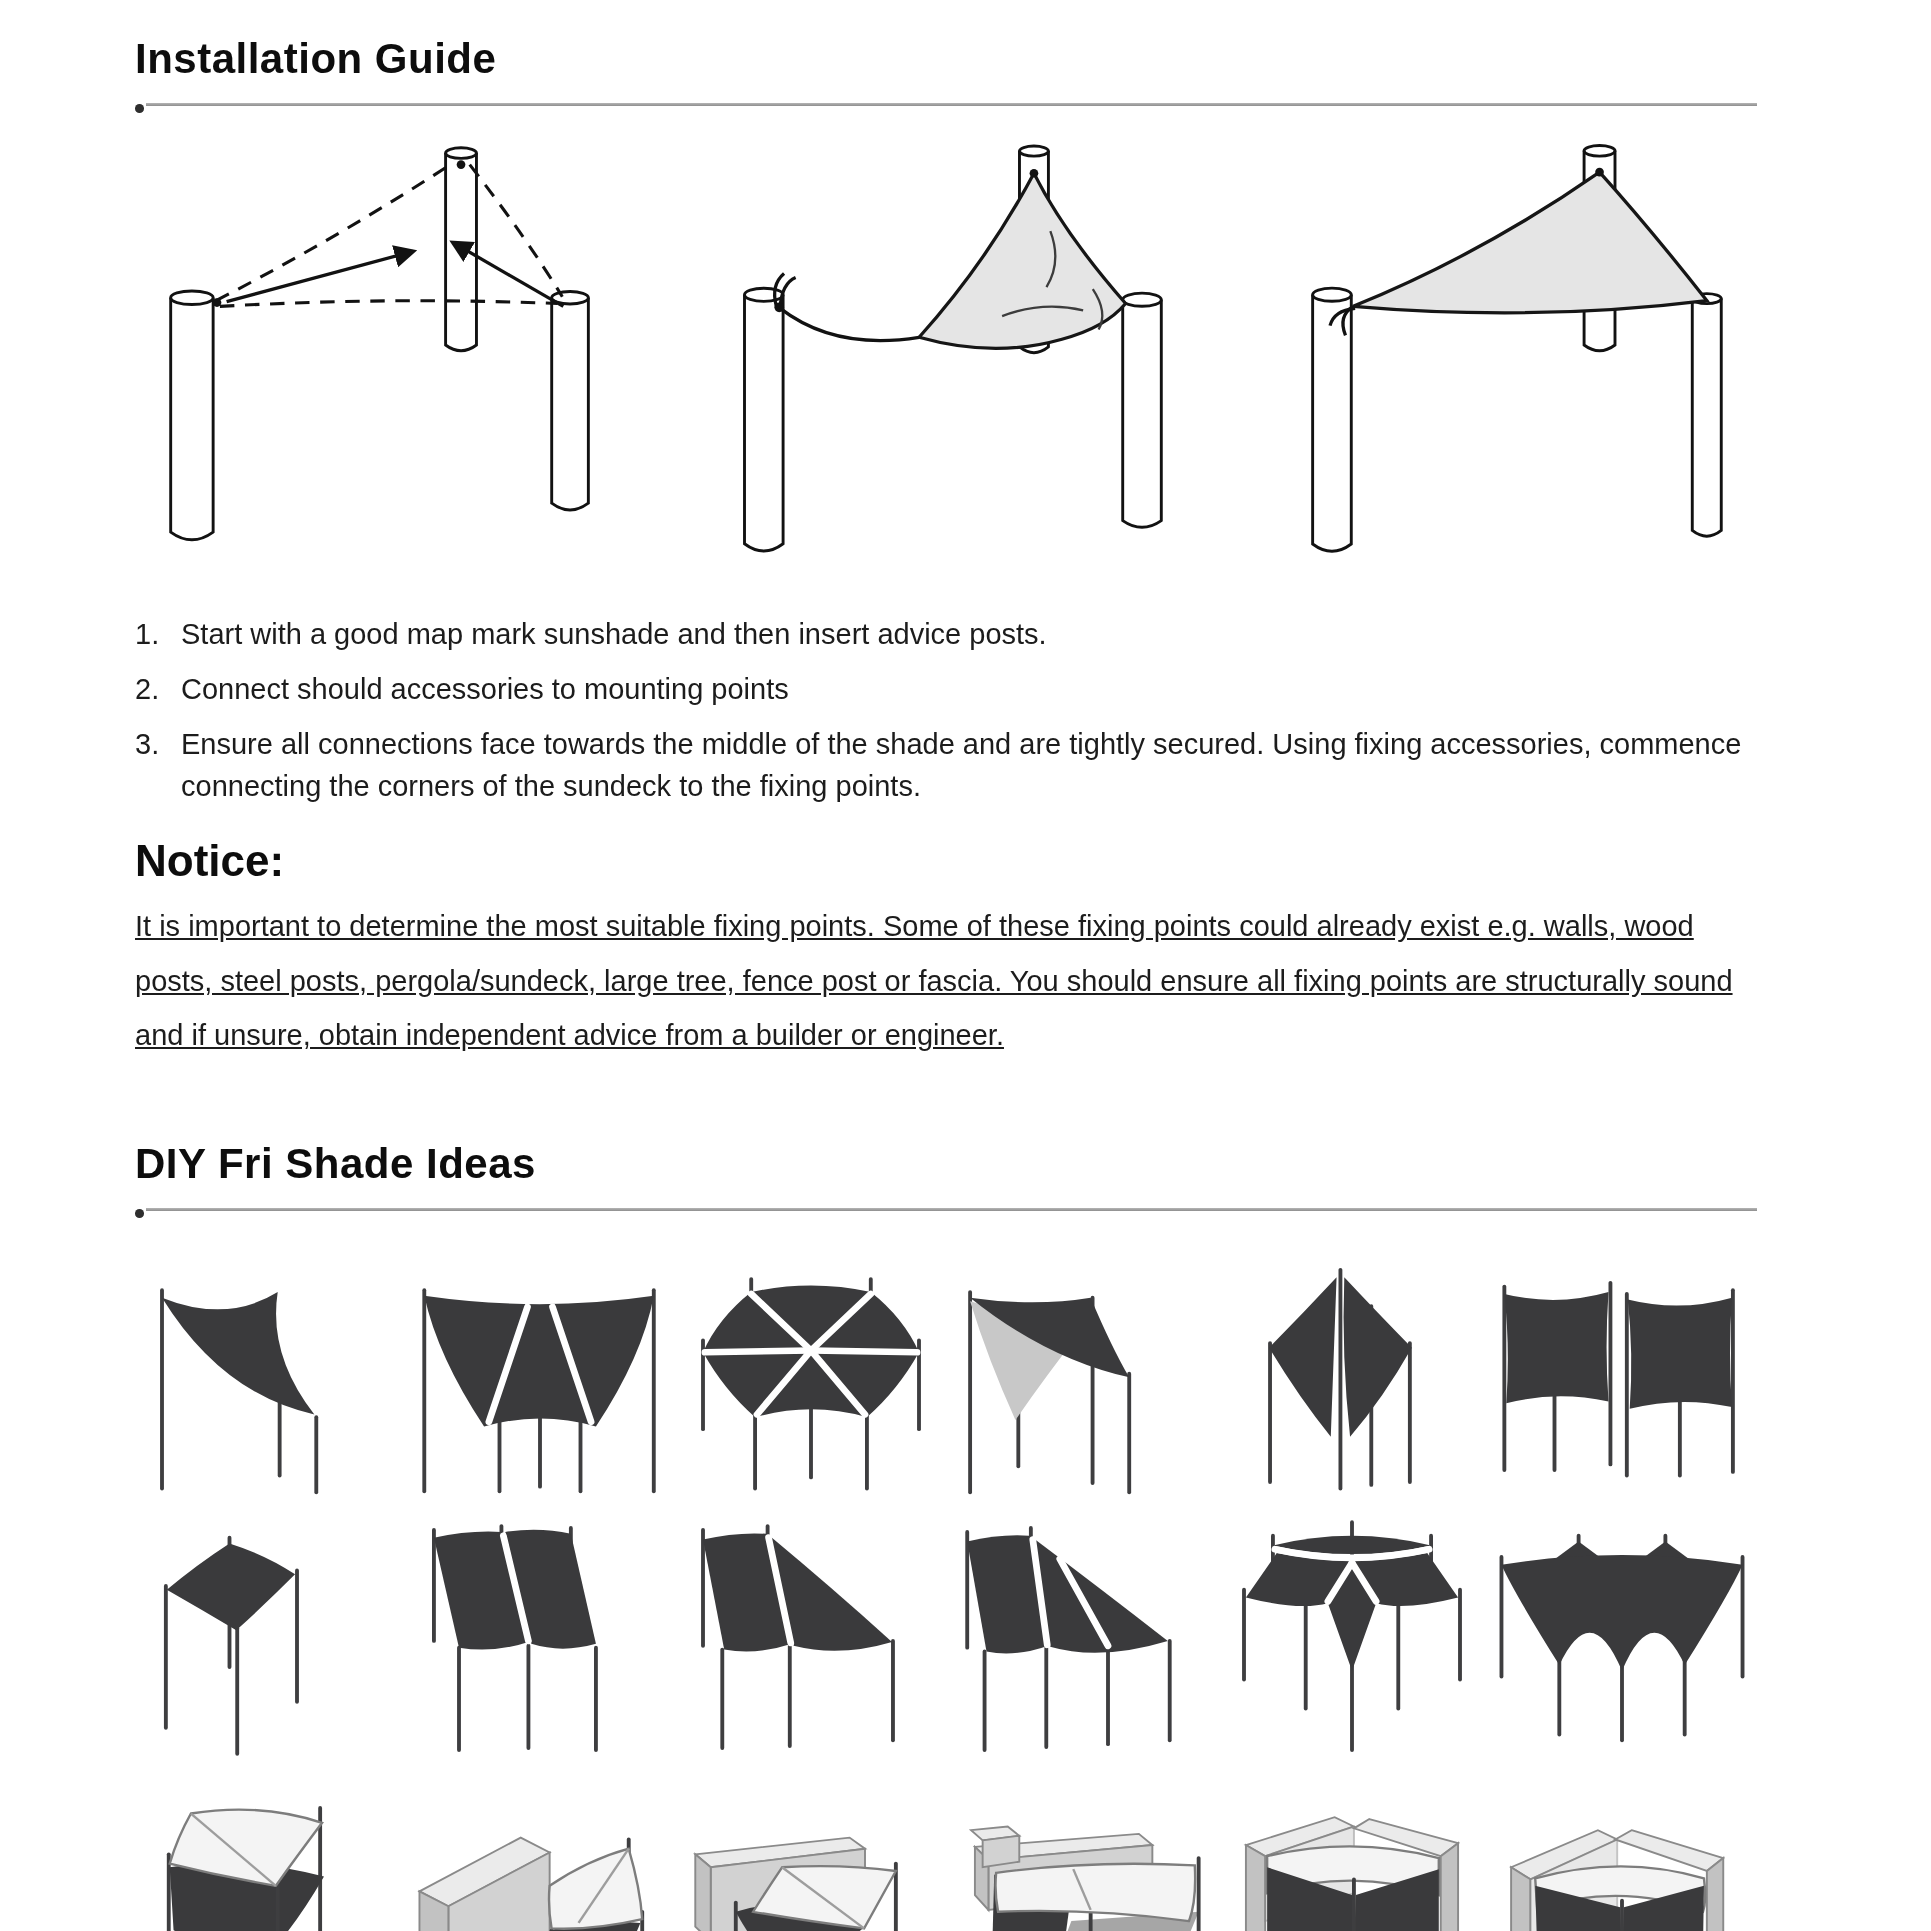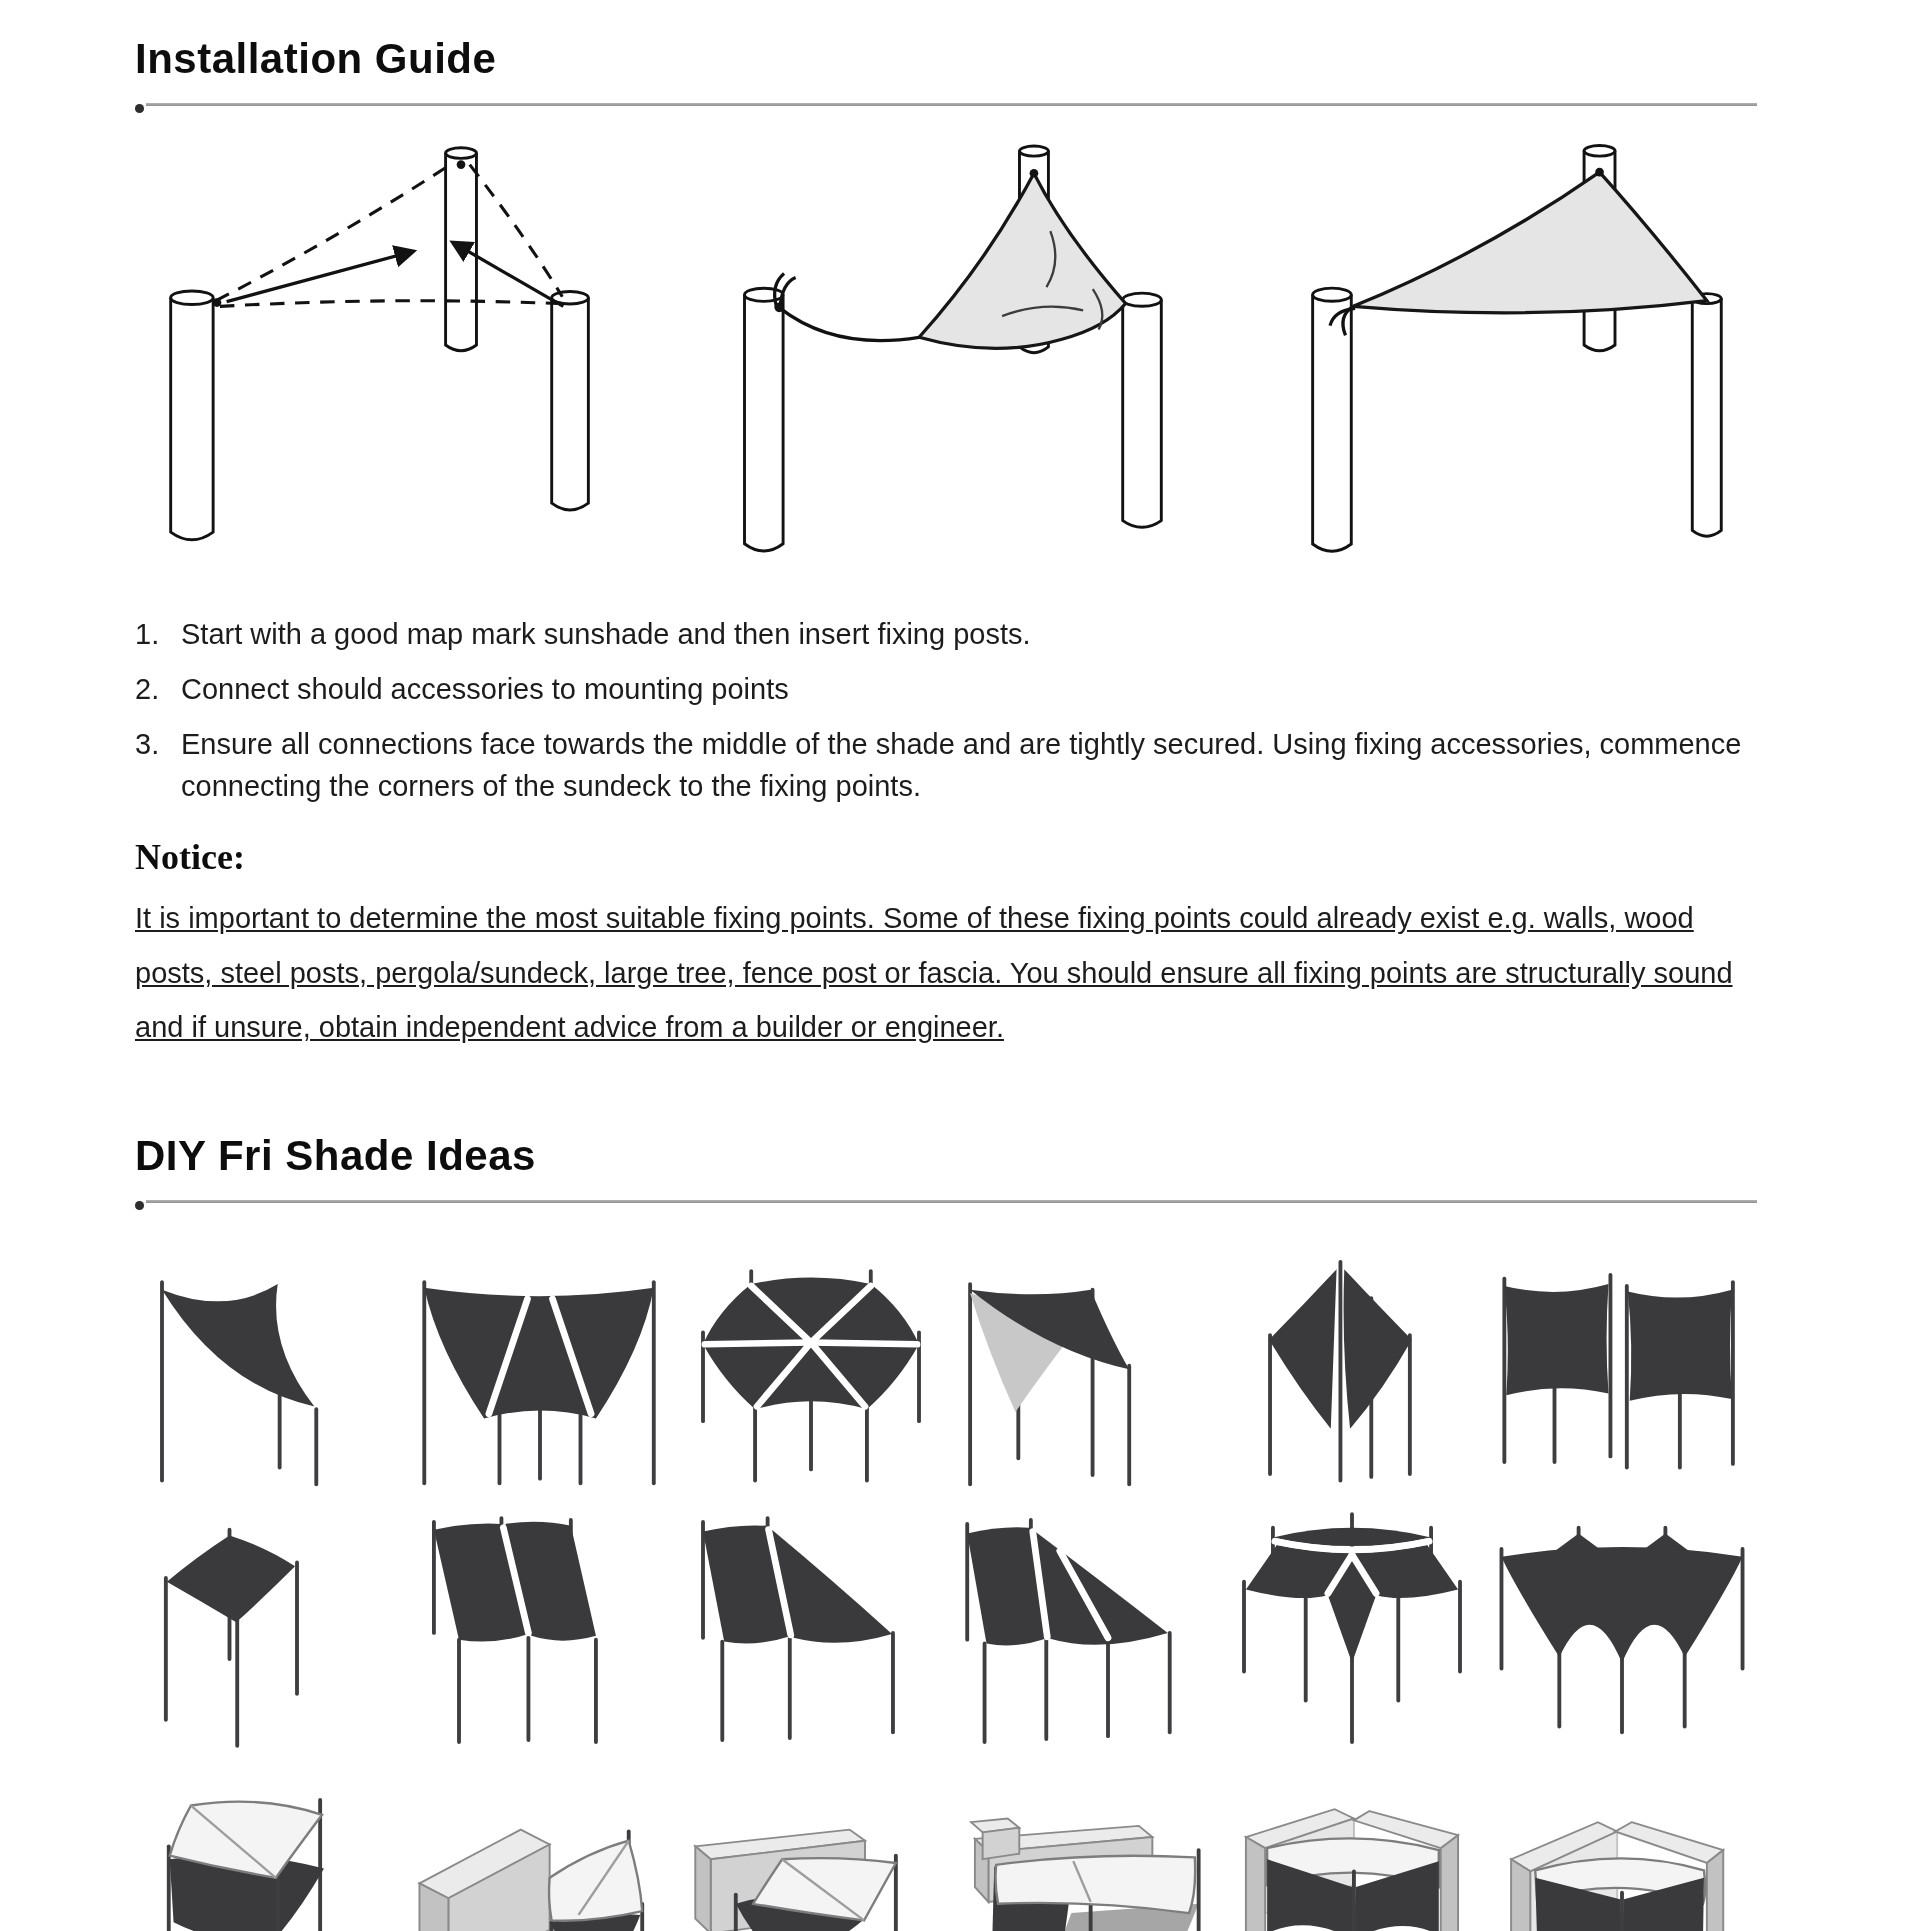--- a/index.html
+++ b/index.html
@@ -13,21 +13,21 @@
   .rule-line { flex:1; height:2.9px; background:linear-gradient(#b5b5b5,#8e8e8e); margin-left:1.9px; }
 
   .diagrams { display:flex; justify-content:space-between; margin-top:3.9px; height:483px; }
   .diagrams figure { height:483px; }
 
   .steps { margin-top:13.5px; list-style:none; font-size:29px; line-height:1.45; }
   .steps li { display:flex; margin-bottom:12.6px; }
   .step-num { flex:0 0 auto; width:46px; }
   .step-text { flex:1; }
 
-  .notice-head { margin-top:29px; font-size:36px; font-weight:bold; color:#0d0d0d;font-family:Liberation Serif, serif; }
+  .notice-head { margin-top:29px; font-size:44px; font-weight:bold; color:#0d0d0d; }
   .notice-body { margin-top:13.5px; font-size:29px; line-height:1.88; max-width:1632px;text-decoration:underline; }
 
   .diy-gap { margin-top:77px; }
 
   .ideas-row { display:flex; justify-content:space-between; margin-top:5.8px; }
   .ideas-row.first { margin-top:37px; }
   .cell { width:270px; }
   .r1 .cell, .r3 .cell { height:241px; }
   .r2 .cell { height:275px; }
   .cell svg { width:100%; height:100%; }
@@ -116,21 +116,21 @@
         <path class="solid" d="M82,196 q-16,10 -8,30" stroke-width="3"></path>
         <path class="solid" d="M84,198 q-22,2 -26,18" stroke-width="3"></path>
         <circle cx="337" cy="57" r="4.5" fill="#121212"></circle>
       </svg>
     </figure>
   </div>
 
   <ol class="steps">
     <li>
       <span class="step-num">1.</span>
-      <span class="step-text">Start with a good map mark sunshade and then insert fixing posts.</span>
+      <span class="step-text">Start with a good map mark sunshade and then insert advice posts.</span>
     </li>
     <li>
       <span class="step-num">2.</span>
       <span class="step-text">Connect should accessories to mounting points</span>
     </li>
     <li>
       <span class="step-num">3.</span>
       <span class="step-text">Ensure all connections face towards the middle of the shade and are tightly secured. Using fixing accessories, commence connecting the corners of the sundeck to the fixing points.</span>
     </li>
   </ol>

